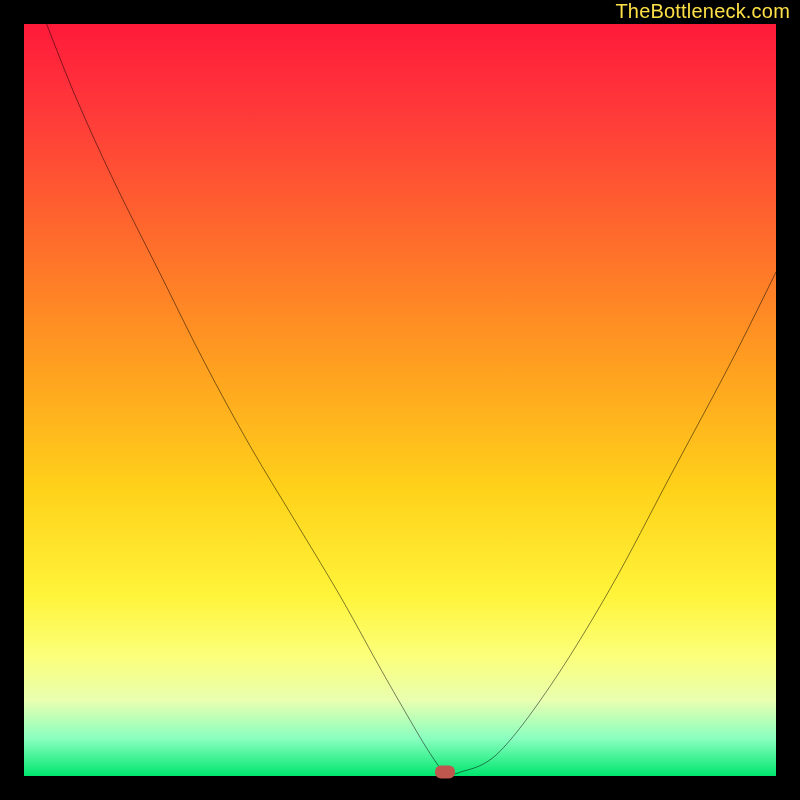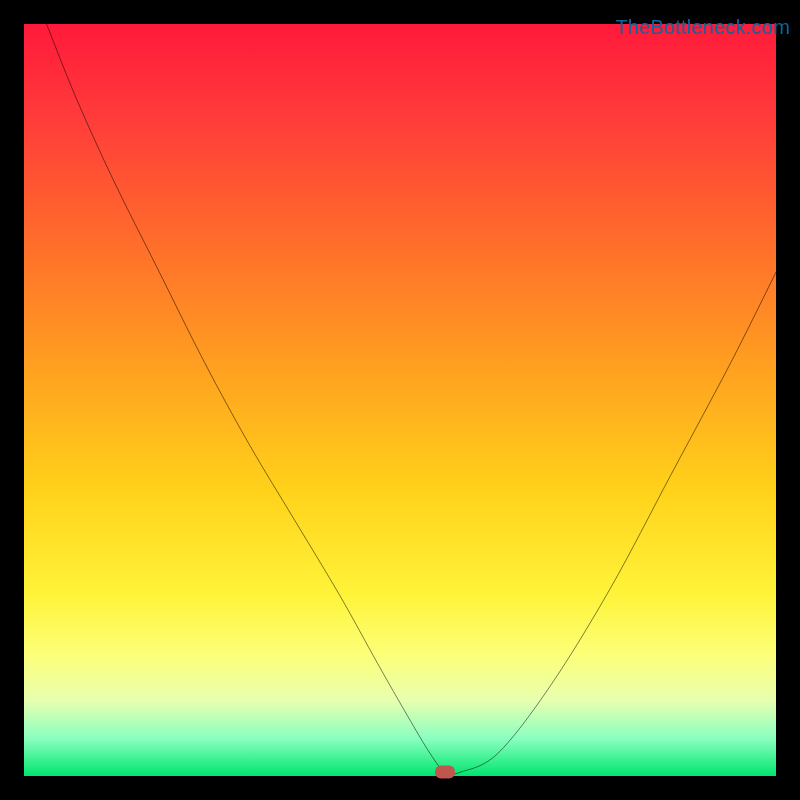--- a/index.html
+++ b/index.html
@@ -47,23 +47,23 @@
   .marker {
     position: absolute;
     width: 20px;
     height: 13px;
     background: #c0574f;
     border-radius: 6px;
     transform: translate(-50%, -50%);
   }
   .watermark {
     position: absolute;
-    top: 16px;
+    top: 0;
     right: 10px;
-    color: #0369a1;
+    color: #fde047;
     font-size: 20px;
     letter-spacing: 0.2px;
     user-select: none;
   }
 </style>
 </head>
 <body>
 
 <div class="frame">
   <div class="plot">

